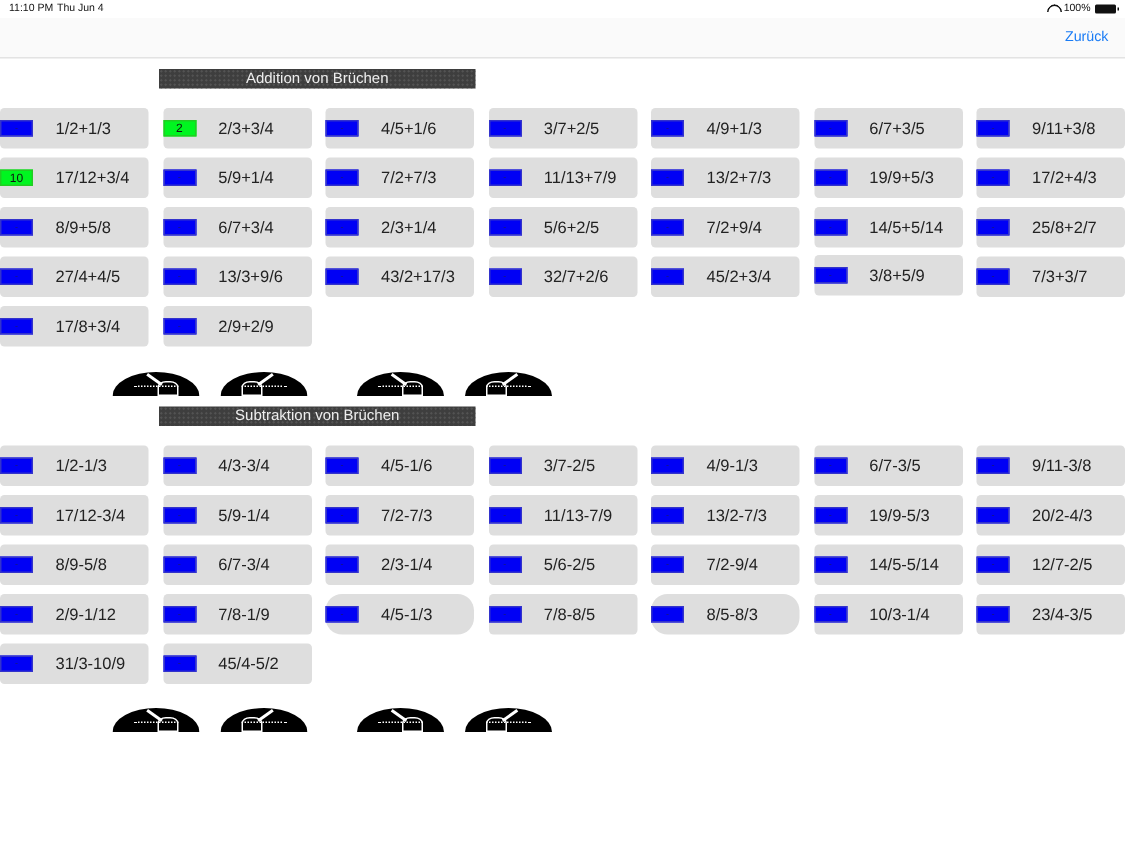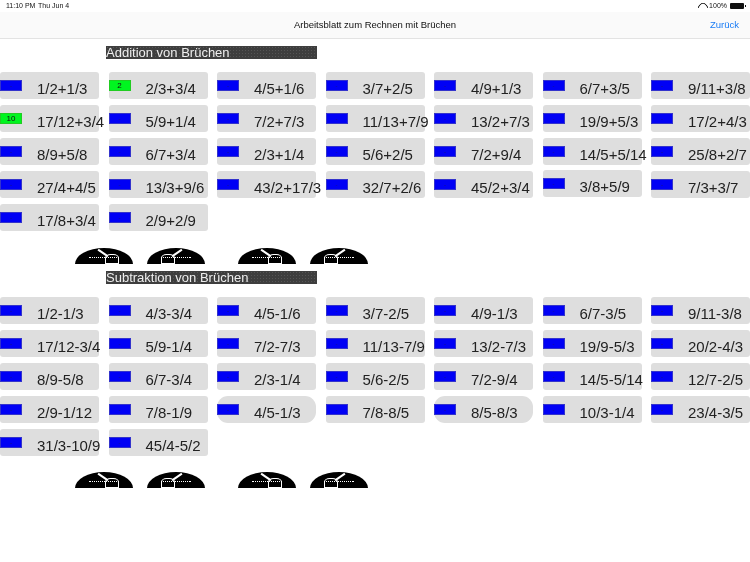--- a/index.html
+++ b/index.html
@@ -14,28 +14,28 @@
     .wifi::before { content: ""; position: absolute; left: 0; top: 0; width: 8px; height: 8px; border-radius: 50%; border: 1.5px solid #111; border-bottom-color: transparent; border-left-color: transparent; transform: rotate(-45deg); }
     .battery { width: 14px; height: 6px; background: #111; border-radius: 1px; position: relative; }
     .battery::after { content: ""; position: absolute; right: -2px; top: 2px; width: 1px; height: 2px; background: #111; }
 
     .navbar { position: absolute; left: 0; top: 12px; width: 750px; height: 27px; border-bottom: 1px solid #e3e3e3; background: #fafafa; }
     .navbar .title { position: absolute; left: 0; right: 0; top: 7px; text-align: center; font-size: 9.5px; color: #111; }
     .navbar .back { position: absolute; right: 11px; top: 7px; font-size: 9.5px; color: #1a7cf5; cursor: pointer; }
 
     .section-header { position: absolute; left: 106px; width: 211px; height: 13px; background-color: #3e3e3e;
       background-image: radial-gradient(#555 0.6px, transparent 0.8px); background-size: 3px 3px;
-      color: #eee; font-size: 13px; text-align: left; line-height: 13px; }
+      color: #eee; font-size: 10px; text-align: center; line-height: 13px; }
 
     .grid { position: absolute; left: 0; width: 750px; }
     .card { position: absolute; width: 99px; height: 27px; background: #dedede; border-radius: 3px; cursor: pointer; }
     .card .answer { position: absolute; left: 0; top: 8px; width: 22px; height: 11px; background: #0000f5; border: 0.5px solid #3333cc;
       color: #1a1a6e; font-size: 6px; text-align: center; line-height: 10px; }
     .card .answer.correct { background: #00f520; border-color: #22cc22; color: #111; font-size: 8px; }
-    .card .problem { position: absolute; left: 37px; top: 8px; font-size: 15px; color: #222; white-space: nowrap; }
+    .card .problem { position: absolute; left: 37px; top: 8px; font-size: 11px; color: #222; white-space: nowrap; }
 
     .decor-row { position: absolute; left: 0; width: 750px; height: 20px; }
     .decor { position: absolute; width: 58px; height: 16px; overflow: hidden; }
     .decor .half { position: absolute; left: 0; top: 0; width: 58px; height: 32px; border-radius: 50%; background: #000; }
     .decor .half::before { content: ""; position: absolute; left: 22px; top: 4px; width: 12px; height: 2px; background: #fff; transform: rotate(35deg); }
     .decor .half::after { content: ""; position: absolute; left: 30px; top: 6px; width: 12px; height: 8px; border: 1px solid #fff; border-radius: 40% 40% 0 0; }
     .decor .squig { position: absolute; left: 14px; top: 9px; width: 30px; height: 6px; border-top: 1px dotted #fff; }
     .decor.mirror { transform: scaleX(-1); }
   </style>
 </head>
@@ -45,21 +45,20 @@
   <span class="time">11:10 PM</span>
   <span class="date">Thu Jun 4</span>
   <span class="right">
     <span class="wifi"></span>
     <span>100%</span>
     <span class="battery"></span>
   </span>
 </div>
 
 <div class="navbar">
-  <div class="title">Arbeitsblatt zum Rechnen mit Brüchen</div>
   <div class="back">Zurück</div>
 </div>
 
 <div class="section-header" style="top:46px;">Addition von Brüchen</div>
 <div class="grid" id="grid-0" style="top:72px;">
     <div class="card" style="left: 0px; top: 0px;">
       <div class="answer">-</div>
       <div class="problem">1/2+1/3</div>
     </div>
     <div class="card" style="left: 108.5px; top: 0px;">

